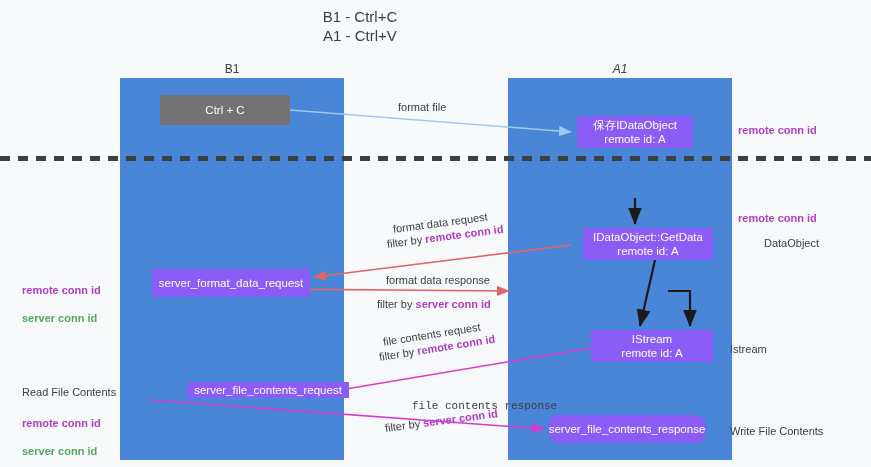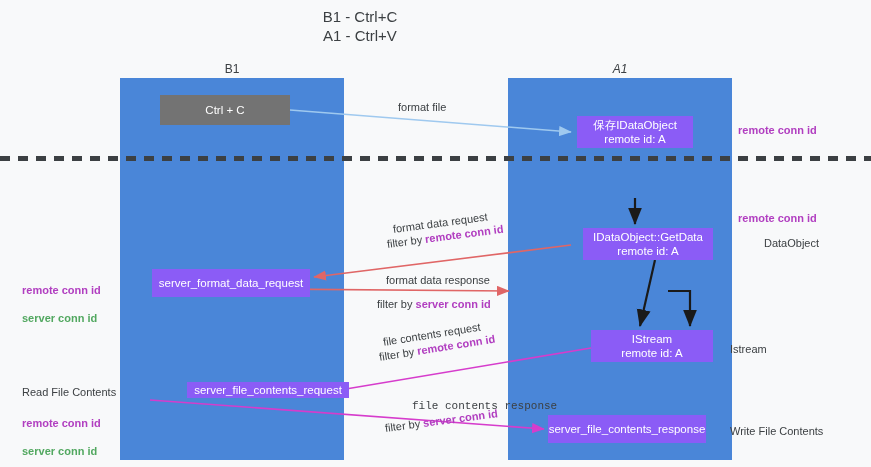--- a/index.html
+++ b/index.html
@@ -49,21 +49,21 @@
   .orange{background:#8b5cf6;}
 
   #n-ctrlc{left:160px;top:95px;width:130px;height:30px;}
   #n-save{left:577px;top:116px;width:116px;height:32px;}
   #n-ctrlv{left:577px;top:172px;width:116px;height:26px;}
   #n-getdata{left:571px;top:228px;width:130px;height:32px;margin-left:12px;}
   #n-sfdreq{left:152px;top:269px;width:158px;height:28px;}
   #n-sfdres{left:513px;top:277px;width:155px;height:28px;}
   #n-istream{left:591px;top:330px;width:122px;height:32px;}
   #n-sfcreq{left:152px;top:382px;width:162px;height:16px;margin-left:35px;}
-  #n-sfcres{left:548px;top:415px;width:158px;height:28px;}
+  #n-sfcres{left:548px;top:415px;width:158px;height:28px;border-radius:11px;}
 
   
   .side{font-size:11px;line-height:14px;white-space:pre-line;}
   .purple{color:#b13ec0;font-weight:bold;}
   .green-t{color:#52a860;font-weight:bold;}
   .plain{color:#3c4043;}
 
   #s-rc1{left:738px;top:123px;}
   #s-rc2{left:738px;top:211px;}
   #s-dataobject{left:730px;top:236px;margin-left:34px;}

